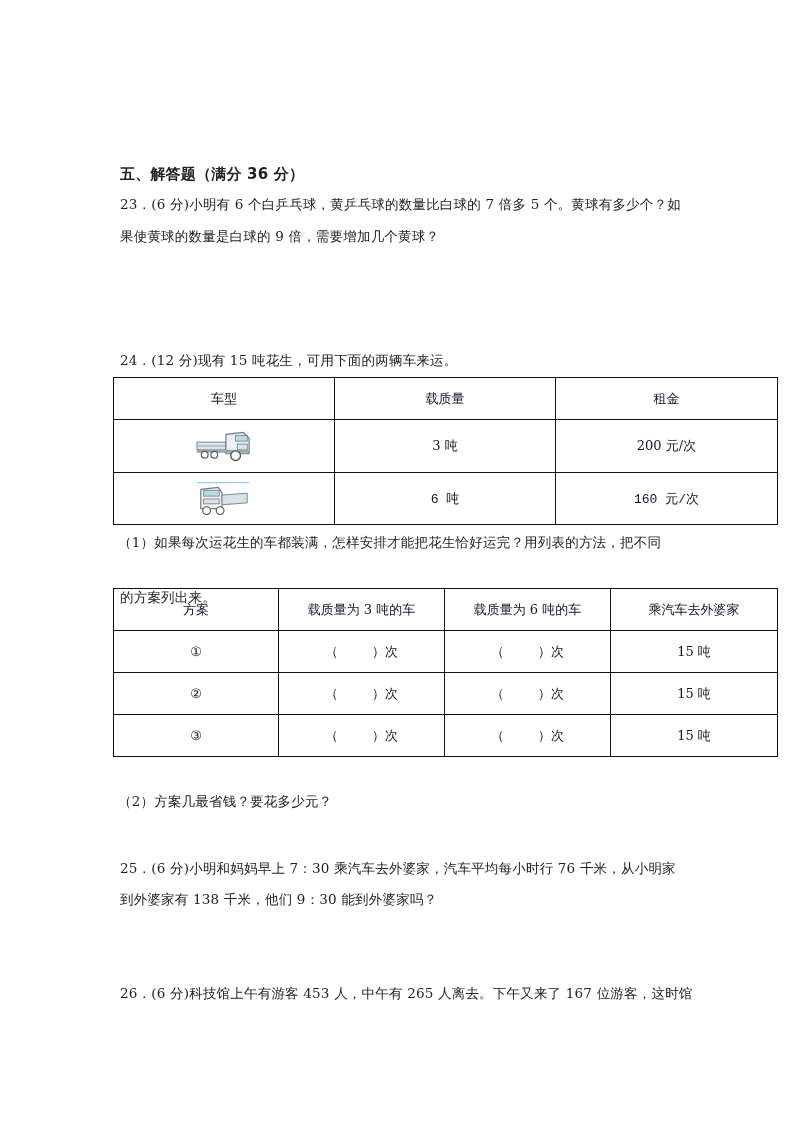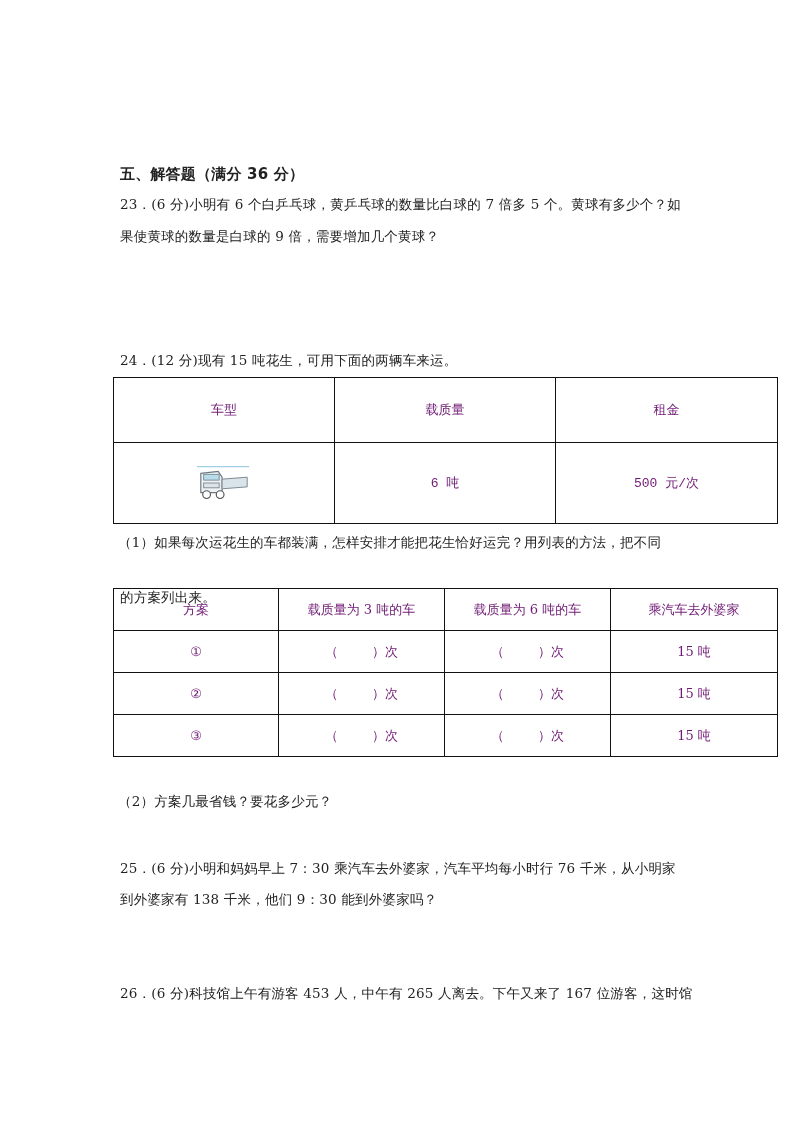--- a/index.html
+++ b/index.html
@@ -5,21 +5,21 @@
   html, body { margin: 0; padding: 0; background: #ffffff; }
   body {
     width: 793px; height: 1122px; position: relative; overflow: hidden;
     font-family: "DejaVu Serif", "Liberation Serif", serif;
     color: #222222;
   }
   .line { position: absolute; left: 120px; font-size: 13.5px; white-space: nowrap; letter-spacing: 0.2px; }
   .bold { font-weight: bold; font-family: "DejaVu Sans", "Liberation Sans", sans-serif; font-size: 15px; }
   table.grid {
     position: absolute; border-collapse: collapse; table-layout: fixed;
-    font-size: 13px; color: #701a75;
+    font-size: 13px; color: #0f172a;
   }
   table.grid td {
     border: 1.3px solid #111; text-align: center; vertical-align: middle; padding: 0;
   }
   .truck { display: inline-block; width: 58px; height: 36px; vertical-align: middle; }
   .paren-cell span { display: inline-block; }
   .gap { width: 34px; }
 </style>
 </head>
 <body>
@@ -36,34 +36,51 @@
       <col style="width:221px">
       <col style="width:221px">
       <col style="width:222px">
     </colgroup>
   <tbody>
       <tr style="height:42px;">
     <td>车型</td>
     <td>载质量</td>
     <td>租金</td>
   </tr>
+  <tr style="height:53px;">
+    <td>
+      <svg class="truck" viewBox="0 0 60 36">
+        <rect x="2" y="14" width="30" height="8" fill="#d9e4ea" stroke="#7a8790" stroke-width="1"></rect>
+        <line x1="2" y1="18" x2="32" y2="18" stroke="#8a97a0" stroke-width="0.8"></line>
+        <path d="M32 6 L50 4 L56 10 L56 26 L32 26 Z" fill="#eef2f4" stroke="#6c7880" stroke-width="1.2"></path>
+        <rect x="42" y="7" width="12" height="6" fill="#b8dcea" stroke="#6c7880" stroke-width="0.8"></rect>
+        <rect x="44" y="16" width="10" height="6" fill="#dde3e6" stroke="#6c7880" stroke-width="0.8"></rect>
+        <rect x="2" y="22" width="54" height="3" fill="#9aa6ad"></rect>
+        <circle cx="10" cy="27" r="3.5" fill="#fff" stroke="#555" stroke-width="1.2"></circle>
+        <circle cx="20" cy="27" r="3.5" fill="#fff" stroke="#555" stroke-width="1.2"></circle>
+        <circle cx="42" cy="28" r="5" fill="#fff" stroke="#555" stroke-width="1.4"></circle>
+      </svg>
+    </td>
+    <td>3 吨</td>
+    <td>200 元/次</td>
+  </tr>
   <tr style="height:52px;font-family:Liberation Mono, monospace;">
     <td>
       <svg class="truck" viewBox="0 0 60 36">
         <line x1="2" y1="1" x2="56" y2="1" stroke="#9fd0e2" stroke-width="1.2"></line>
         <path d="M6 8 L24 6 L28 12 L28 28 L6 28 Z" fill="#eef2f4" stroke="#6c7880" stroke-width="1.2"></path>
         <rect x="9" y="9" width="16" height="6" fill="#b8dcea" stroke="#6c7880" stroke-width="0.8"></rect>
         <rect x="9" y="18" width="16" height="5" fill="#dde3e6" stroke="#6c7880" stroke-width="0.8"></rect>
         <path d="M28 14 L54 12 L54 22 L28 24 Z" fill="#d9e4ea" stroke="#7a8790" stroke-width="1"></path>
         <circle cx="12" cy="30" r="4" fill="#fff" stroke="#555" stroke-width="1.2"></circle>
         <circle cx="26" cy="30" r="4" fill="#fff" stroke="#555" stroke-width="1.2"></circle>
       </svg>
     </td>
     <td>6 吨</td>
-    <td>500 元/次</td>
+    <td>160 元/次</td>
   </tr>
 </tbody>
   </table>
 
 <div class="line" style="top:534px; left:118px;">（1）如果每次运花生的车都装满，怎样安排才能把花生恰好运完？用列表的方法，把不同</div>
 <div class="line" style="top:565px;margin-top:24px;">的方案列出来。</div>
 
 <table class="grid" style="left:113px; top:588px; width:664px; height:168px;">
   <colgroup>
       <col style="width:165px">

